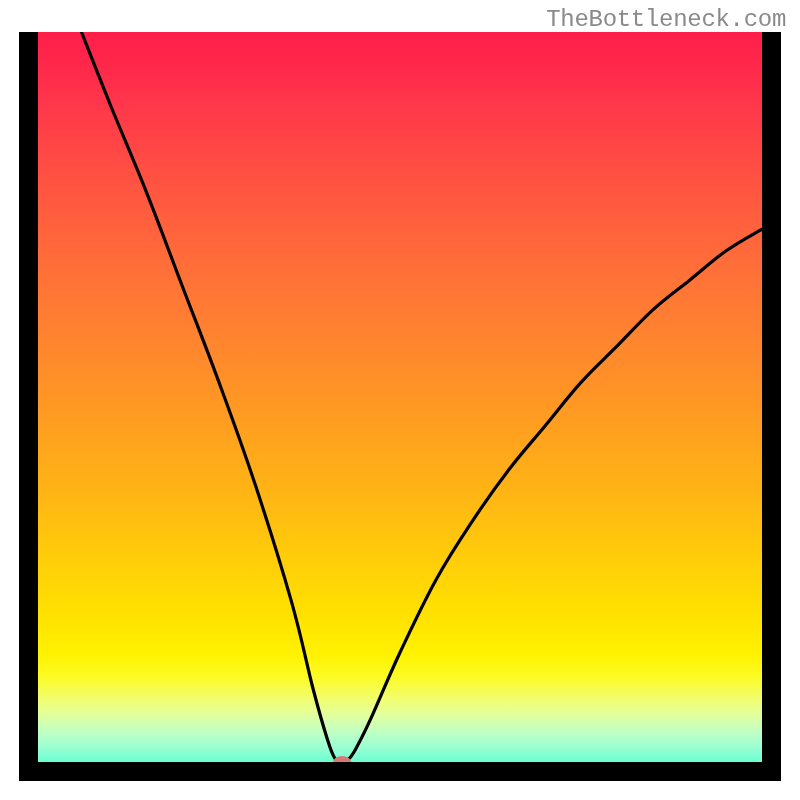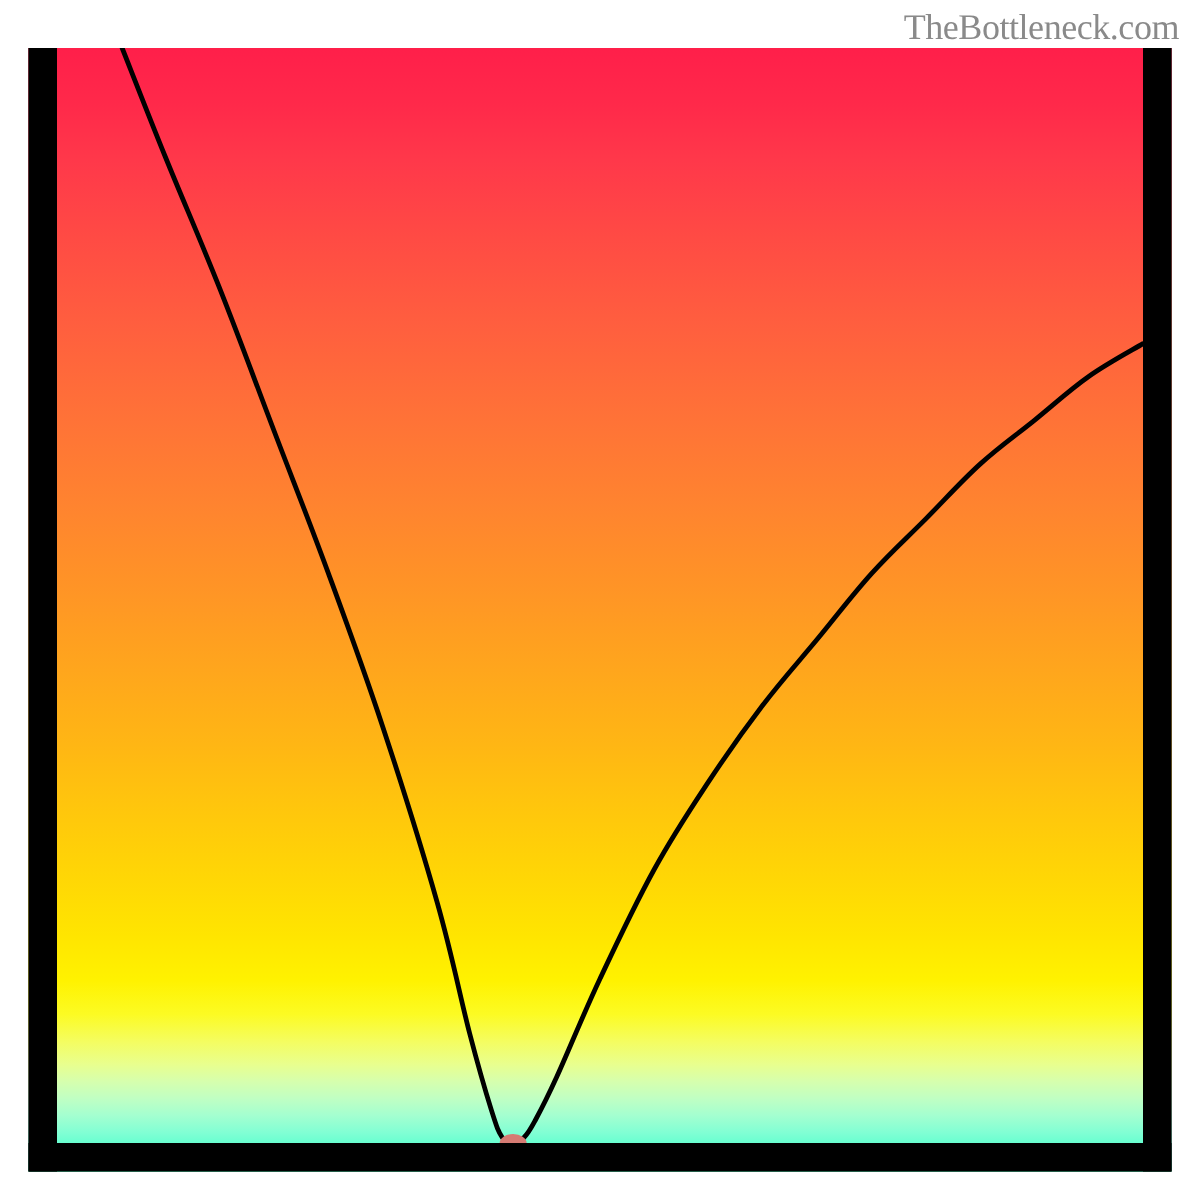--- a/index.html
+++ b/index.html
@@ -13,21 +13,21 @@
   }
   .container {
     width: 800px;
     height: 800px;
     position: relative;
   }
   .watermark {
     position: absolute;
     top: 6px;
     right: 14px;
-    font-family: Liberation Serif, serif;
+    font-family: Liberation Mono, monospace;
     font-size: 24px;
     color: #8a8a8a;
     font-weight: 500;
     letter-spacing: -0.3px;
     z-index: 10;
   }
   .frame {
     position: absolute;
     left: 19px;
     top: 32px;

